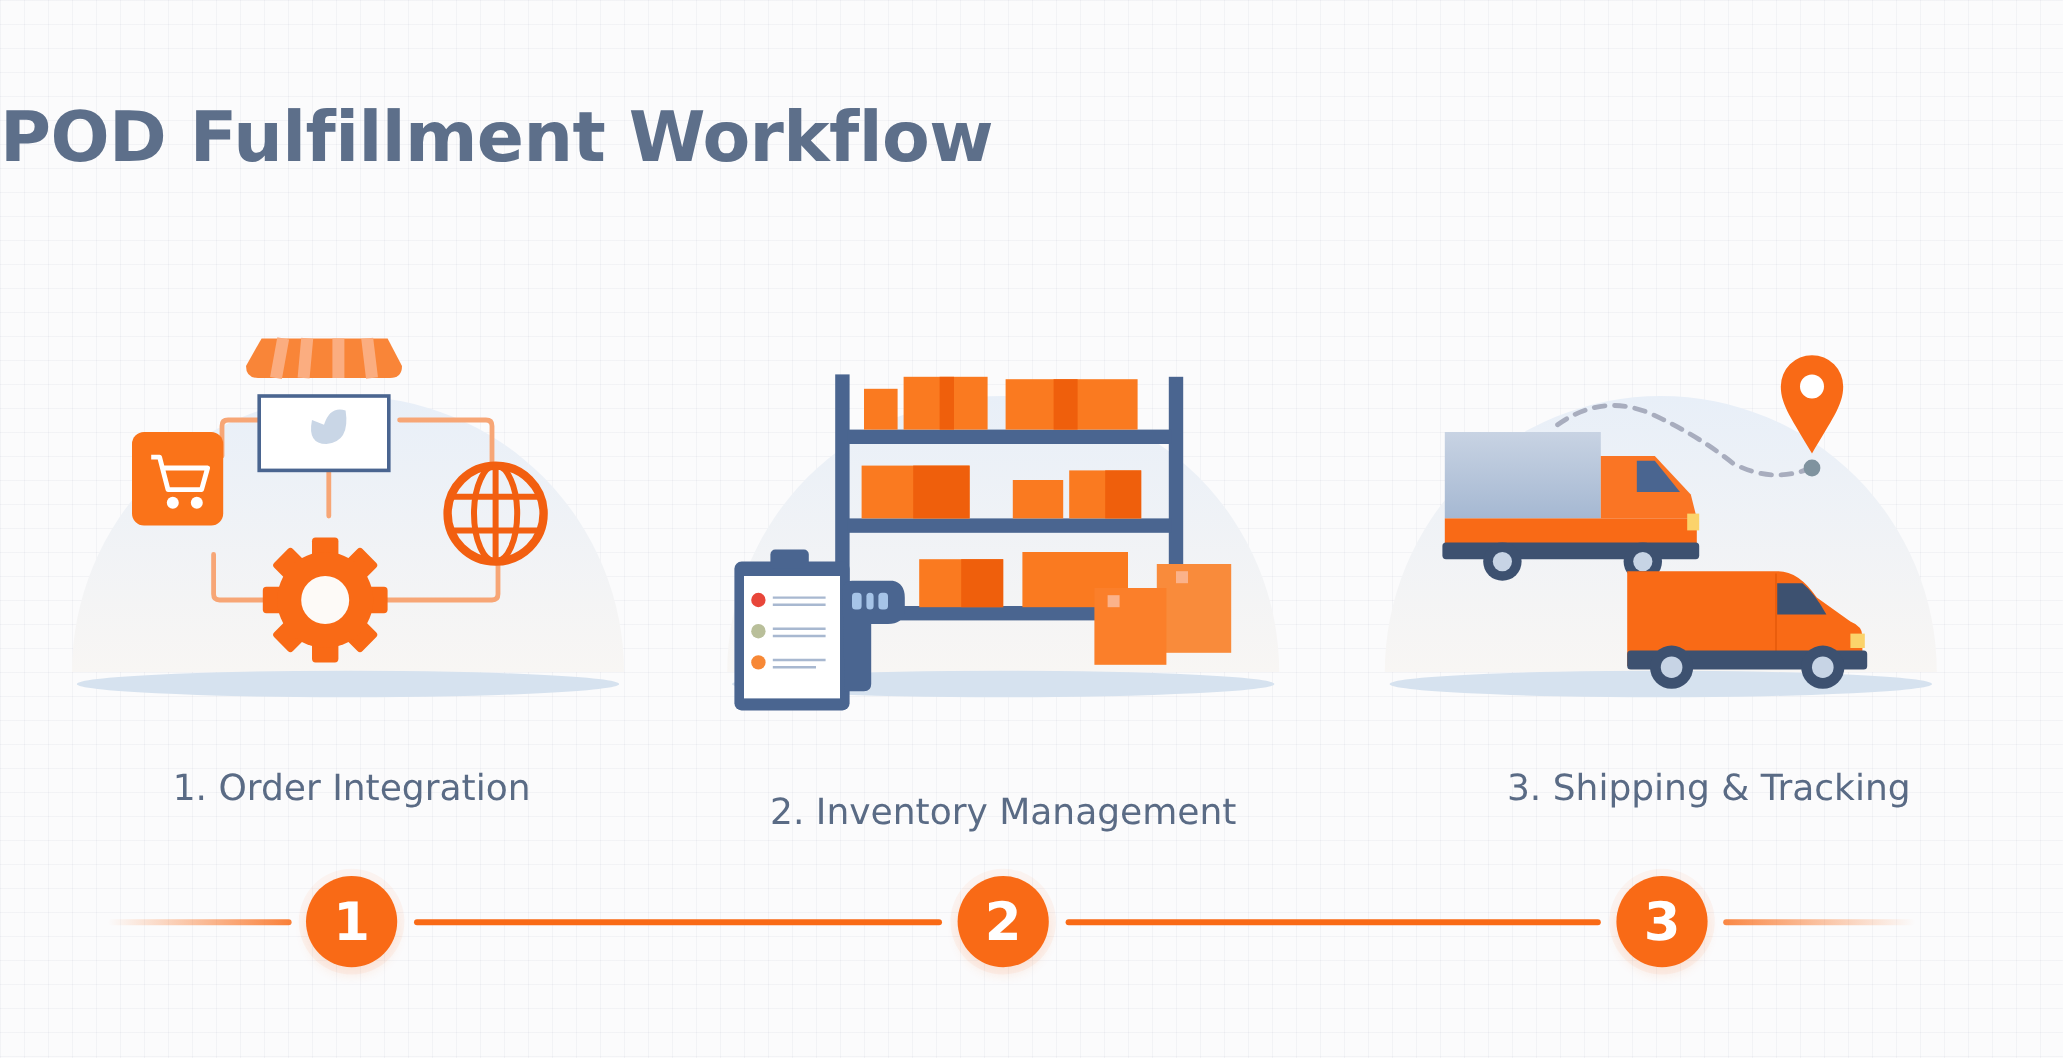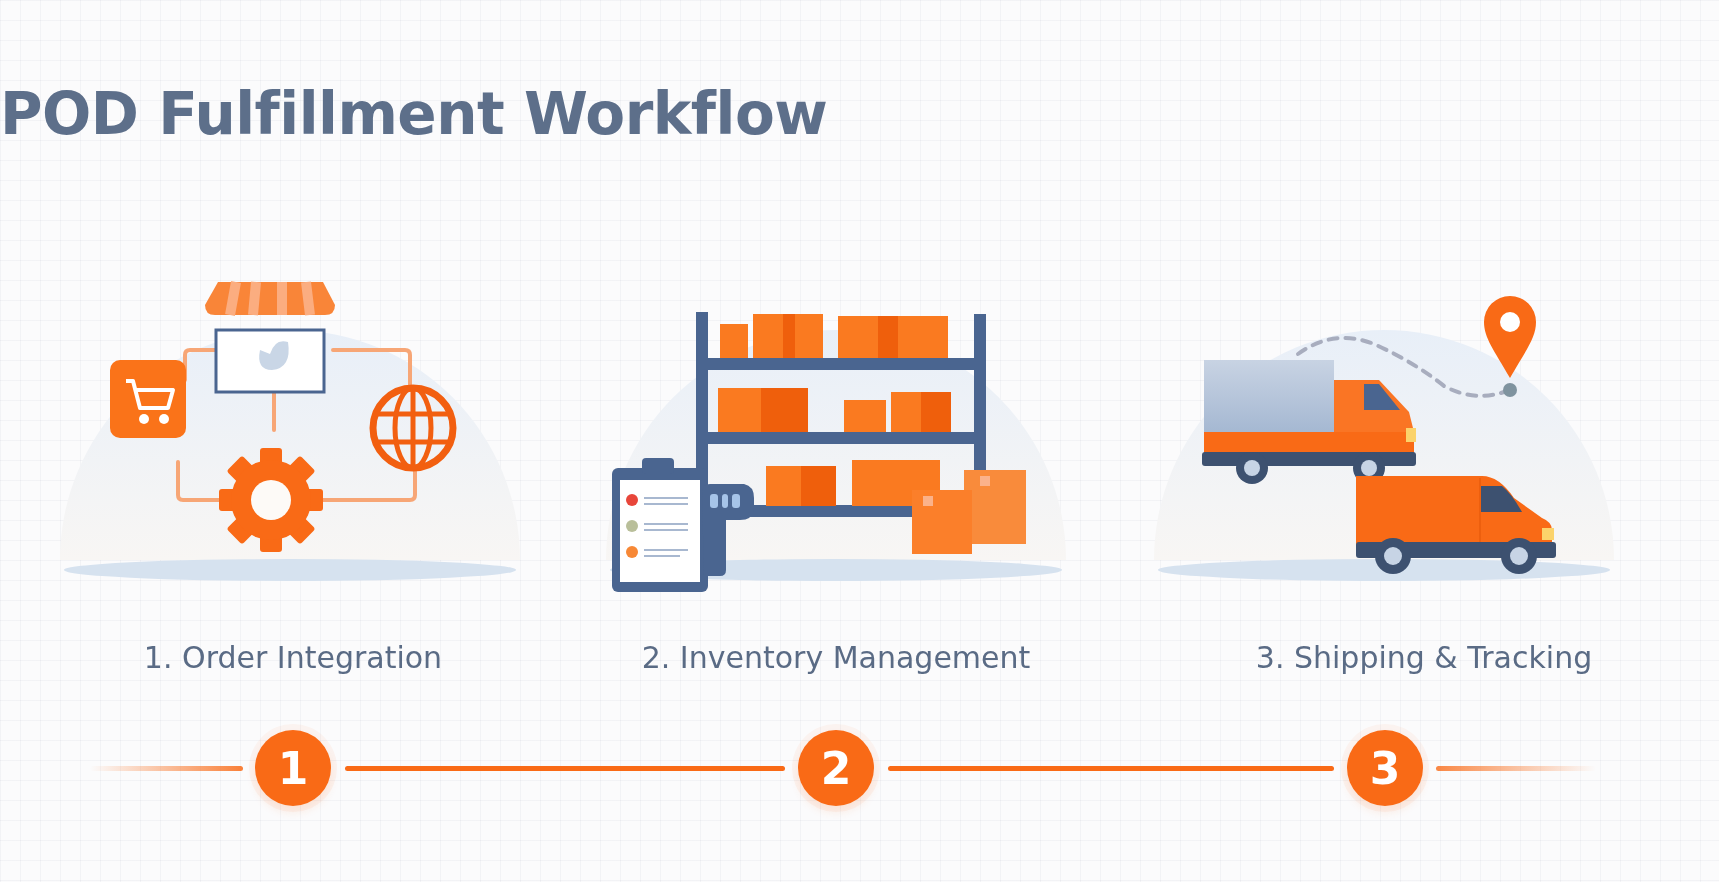--- a/index.html
+++ b/index.html
@@ -205,21 +205,21 @@
       <rect x="232" y="312" width="200" height="16" rx="3" fill="#3d5170"></rect>
       <circle cx="269" cy="326" r="18" fill="#3d5170"></circle>
         <circle cx="269" cy="326" r="9" fill="#c7d4e5"></circle>
       <circle cx="395" cy="326" r="18" fill="#3d5170"></circle>
         <circle cx="395" cy="326" r="9" fill="#c7d4e5"></circle>
     </g>
   </svg>
 </div>
 
 <div class="label" style="left:33px;">1. Order Integration</div>
-<div class="label" style="left:576px;">2. Inventory Management</div>
+<div class="label" style="left:576px;margin-top:20px;">2. Inventory Management</div>
 <div class="label" style="left:1164px;">3. Shipping &amp; Tracking</div>
 
 <div class="timeline-line" style="left:90px; width:153px; background: linear-gradient(to right, rgba(249,106,22,0), rgba(249,106,22,0.85));"></div>
 <div class="timeline-line" style="left:345px; width:440px; background:#f96a16;"></div>
 <div class="timeline-line" style="left:888px; width:446px; background:#f96a16;"></div>
 <div class="timeline-line" style="left:1436px; width:160px; background: linear-gradient(to right, rgba(249,106,22,0.8), rgba(249,106,22,0));"></div>
 
 <div class="step-circle" style="left:255px; top:730px;">1</div>
 <div class="step-circle" style="left:798px; top:730px;">2</div>
 <div class="step-circle" style="left:1347px; top:730px;">3</div>

